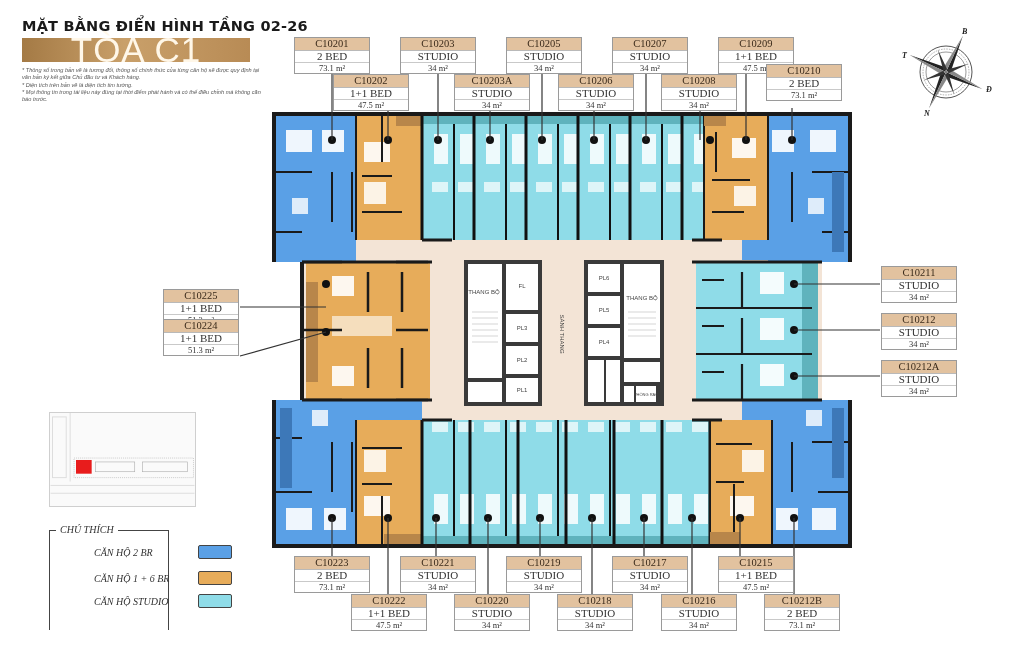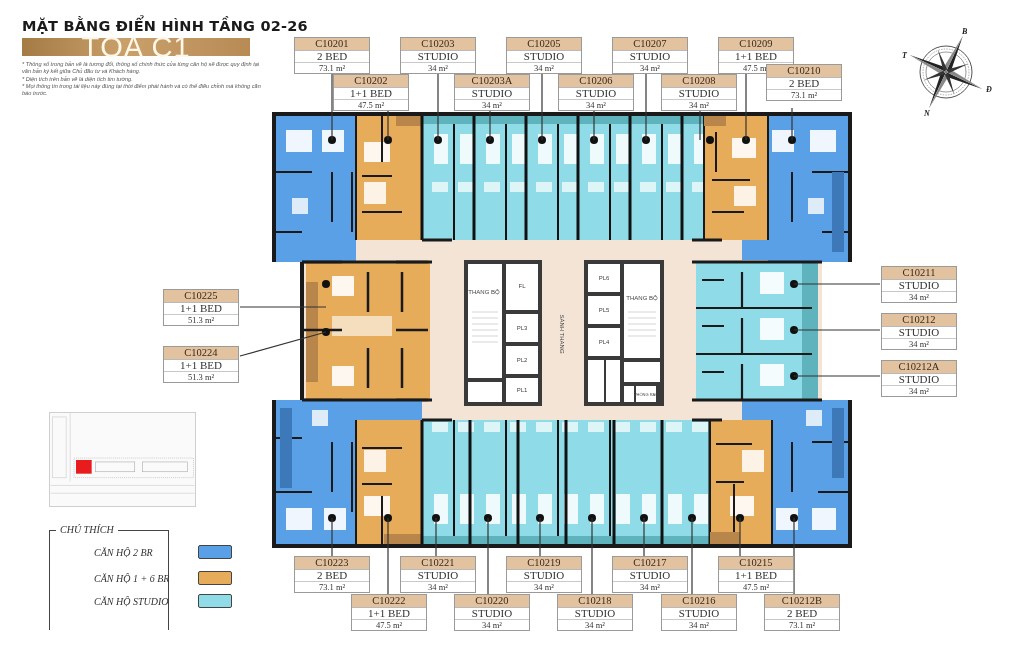--- a/index.html
+++ b/index.html
@@ -1,21 +1,21 @@
 <!DOCTYPE html>
 <html><head>
 <meta charset="utf-8">
 <style>
   * { box-sizing: border-box; margin: 0; padding: 0; }
   html, body { width: 1024px; height: 661px; background: #ffffff; overflow: hidden; }
   body { position: relative; font-family: "Liberation Serif", serif; color: #333; }
 
   .header { position: absolute; left: 22px; top: 18px; width: 240px; }
   .header .main-title { font-family: "DejaVu Sans", sans-serif; font-weight: bold; font-size: 14.5px; color: #1a1a1a; letter-spacing: 0.2px; white-space: nowrap; }
-  .header .banner { margin-top: 4px; height: 18px; width: 228px; background: linear-gradient(90deg, #a47a45 0%, #c9a06a 45%, #b88b55 100%); color: #fff7e8; font-family: "Liberation Sans", sans-serif; font-size: 29px; display: flex; align-items: center; justify-content: center; letter-spacing: 1px; }
+  .header .banner { margin-top: 4px; height: 24px; width: 228px; background: linear-gradient(90deg, #a47a45 0%, #c9a06a 45%, #b88b55 100%); color: #fff7e8; font-family: "Liberation Sans", sans-serif; font-size: 35px; display: flex; align-items: center; justify-content: center; letter-spacing: 1px; }
   .header .notes { margin-top: 5px; font-family: "Liberation Sans", sans-serif; font-style: italic; font-size: 5.6px; line-height: 7.3px; color: #555; width: 240px; }
 
   .compass { position: absolute; left: 898px; top: 26px; width: 96px; height: 92px; }
 
   .plan { position: absolute; left: 272px; top: 112px; width: 580px; height: 436px; }
 
   .label { position: absolute; width: 76px; border: 1px solid #9a9a9a; background: #fff; font-family: "Liberation Serif", serif; text-align: center; }
   .label .code { background: #e2c29f; font-size: 10.5px; line-height: 12px; color: #3a2a1a; border-bottom: 1px solid #b9b9b9; }
   .label .type { font-size: 11px; line-height: 10.5px; border-bottom: 1px solid #c9c9c9; color: #333; }
   .label .area { font-size: 8.5px; line-height: 10.5px; color: #333; }
@@ -338,21 +338,21 @@
     <div class="code">C10212A</div>
     <div class="type">STUDIO</div>
     <div class="area">34 m²</div>
   </div>
 
 <div class="label" style="left:163px;top:289px">
     <div class="code">C10225</div>
     <div class="type">1+1 BED</div>
     <div class="area">51.3 m²</div>
   </div>
-<div class="label" style="left:163px;top:346px">
+<div class="label" style="left:163px;top:319px">
     <div class="code">C10224</div>
     <div class="type">1+1 BED</div>
     <div class="area">51.3 m²</div>
   </div>
 
 <div class="label" style="left:294px;top:556px">
     <div class="code">C10223</div>
     <div class="type">2 BED</div>
     <div class="area">73.1 m²</div>
   </div>

